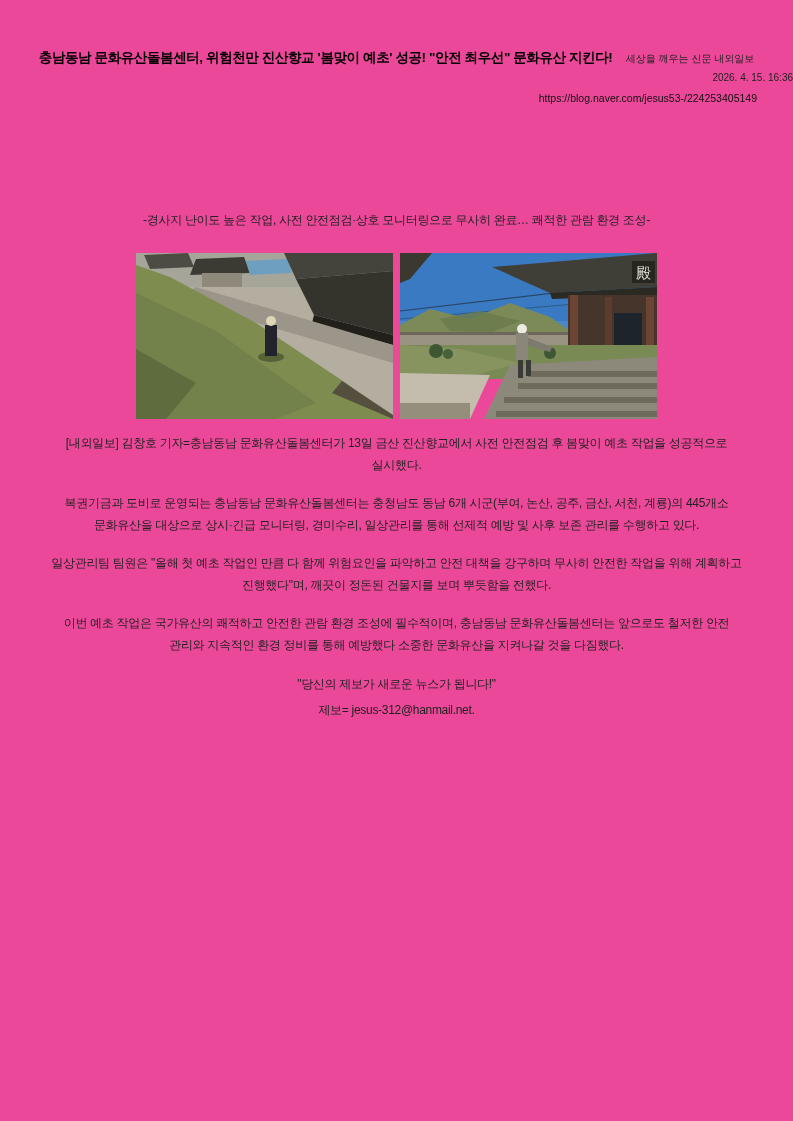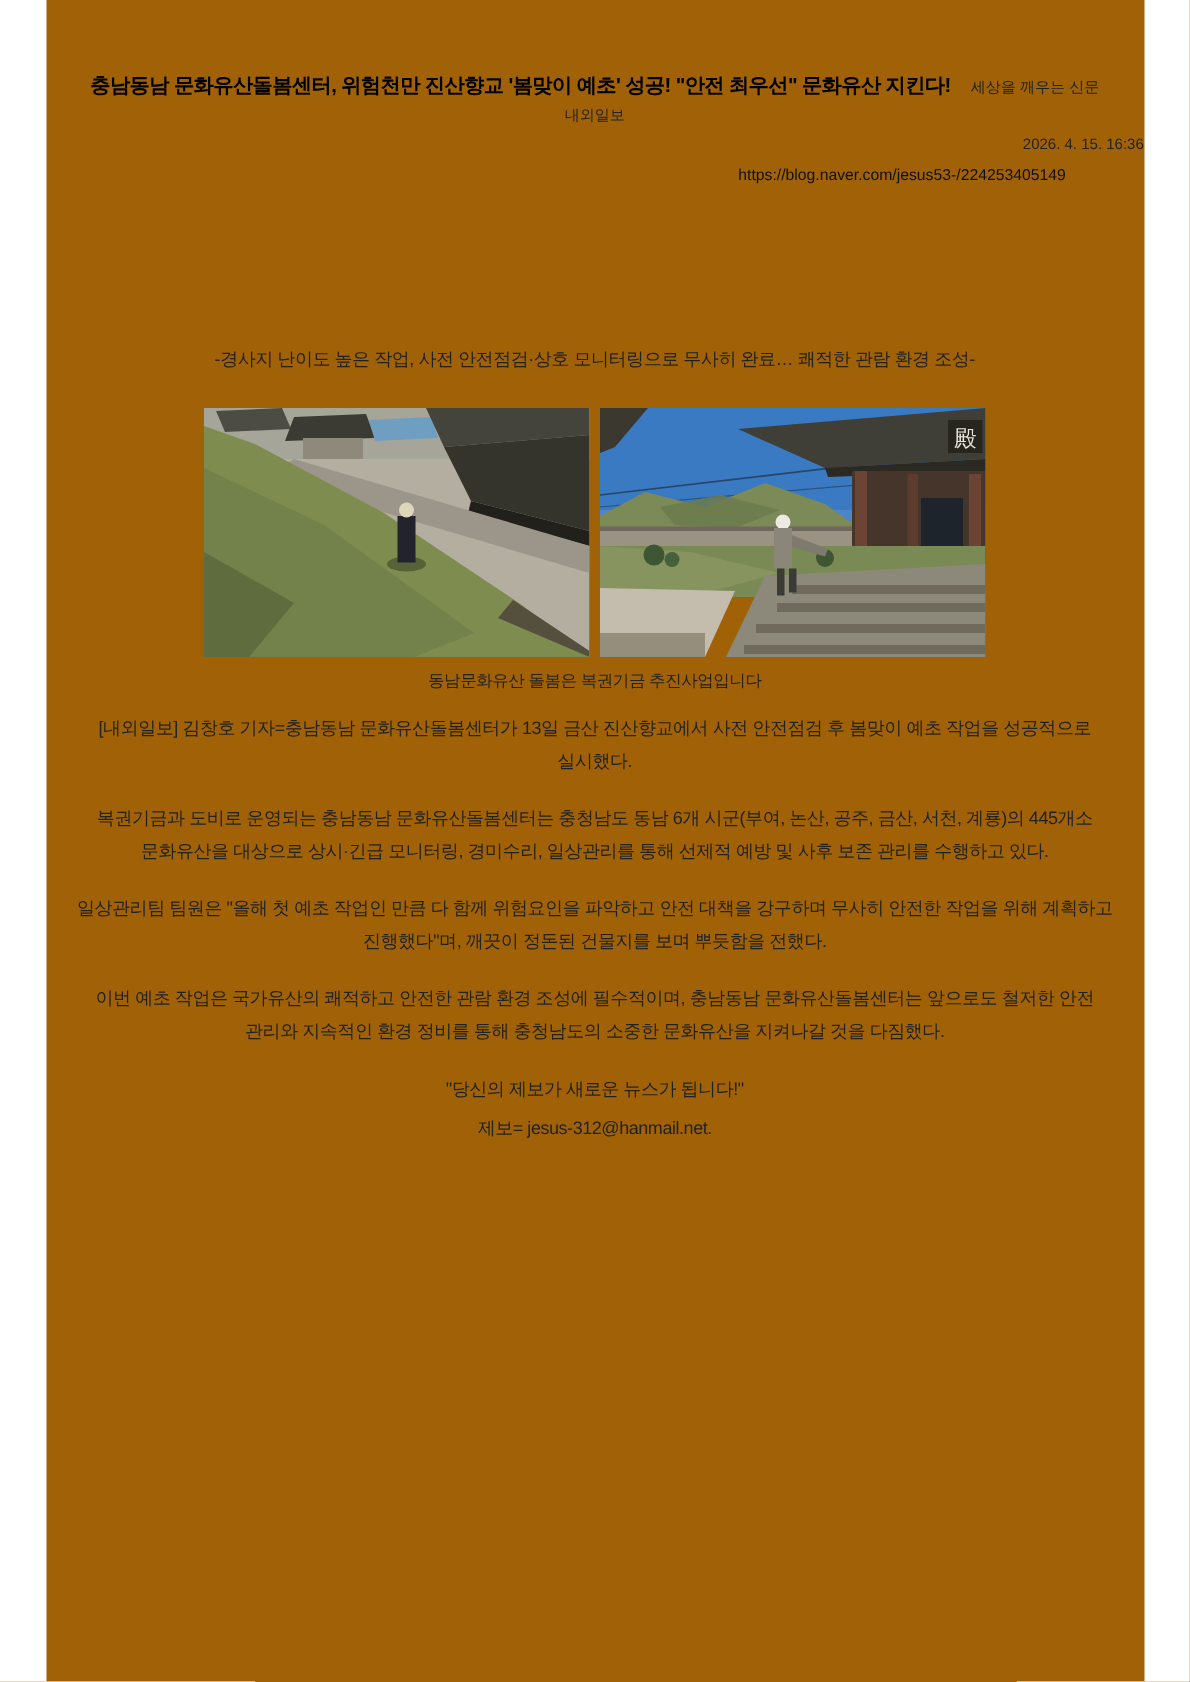--- a/index.html
+++ b/index.html
@@ -1,27 +1,27 @@
 <!DOCTYPE html>
 <html><head>
 <meta charset="utf-8">
 <style>
   html,body { margin:0; padding:0; background:#ffffff; }
   .page {
-    width:732px; height:1121px; margin:0 auto; position:relative;
-    background:#a16207; overflow:hidden;
+    width:793px; height:1121px; margin:0 auto; position:relative;
+    background:#ec4899; overflow:hidden;
     font-family:"Liberation Sans","DejaVu Sans",sans-serif;
     color:#1e1e1e;
   }
   .header { padding-top:48px; }
   .title-line { text-align:center; padding:0 26px; line-height:17px; }
   .title { font-weight:bold; font-size:13.5px; color:#000; letter-spacing:-0.4px; }
   .source { font-size:10px; color:#222; margin-left:9px; font-weight:normal; }
   .date-line { text-align:right; font-size:10px; color:#222; margin-top:5px; }
-  .url-line  { text-align:right; padding-right:52px; font-size:10.5px; color:#101010; margin-top:9px; }
+  .url-line  { text-align:right; padding-right:36px; font-size:10.5px; color:#101010; margin-top:9px; }
   .subtitle { margin-top:108px; text-align:center; font-size:12px; color:#222; letter-spacing:-0.3px; }
   .photos { display:flex; justify-content:center; gap:7px; margin-top:24px; }
   .photo { width:257px; height:166px; display:block; }
   .caption { text-align:center; font-size:11px; color:#222; margin-top:8px; letter-spacing:-0.3px; }
   .body { width:702px; margin:13px auto 0; }
   .body p {
     text-align:center; font-size:12px; line-height:22px;
     margin:0 0 16px; color:#222; letter-spacing:-0.3px; word-break:keep-all;
   }
   .footer { text-align:center; margin-top:20px; }
@@ -99,27 +99,26 @@
       <rect x="0" y="150" width="70" height="16" fill="#968e7c"></rect>
       <polygon points="126,84 152,94 150,99 126,92" fill="#7e7a6e"></polygon>
       <circle cx="122" cy="76" r="5" fill="#eceae2"></circle>
       <rect x="116" y="80" width="12" height="27" fill="#8b867a"></rect>
       <rect x="118" y="107" width="5" height="18" fill="#3a3a36"></rect>
       <rect x="126" y="107" width="5" height="16" fill="#3a3a36"></rect>
     </svg>
 
   </div>
 
-  <div class="caption">동남문화유산 돌봄은 복권기금 추진사업입니다</div>
 
   <div class="body">
     <p>[내외일보] 김창호 기자=충남동남 문화유산돌봄센터가 13일 금산 진산향교에서 사전 안전점검 후 봄맞이 예초 작업을 성공적으로 실시했다.</p>
     <p>복권기금과 도비로 운영되는 충남동남 문화유산돌봄센터는 충청남도 동남 6개 시군(부여, 논산, 공주, 금산, 서천, 계룡)의 445개소 문화유산을 대상으로 상시·긴급 모니터링, 경미수리, 일상관리를 통해 선제적 예방 및 사후 보존 관리를 수행하고 있다.</p>
     <p>일상관리팀 팀원은 "올해 첫 예초 작업인 만큼 다 함께 위험요인을 파악하고 안전 대책을 강구하며 무사히 안전한 작업을 위해 계획하고 진행했다"며, 깨끗이 정돈된 건물지를 보며 뿌듯함을 전했다.</p>
-    <p>이번 예초 작업은 국가유산의 쾌적하고 안전한 관람 환경 조성에 필수적이며, 충남동남 문화유산돌봄센터는 앞으로도 철저한 안전 관리와 지속적인 환경 정비를 통해 충청남도의 소중한 문화유산을 지켜나갈 것을 다짐했다.</p>
+    <p>이번 예초 작업은 국가유산의 쾌적하고 안전한 관람 환경 조성에 필수적이며, 충남동남 문화유산돌봄센터는 앞으로도 철저한 안전 관리와 지속적인 환경 정비를 통해 예방했다 소중한 문화유산을 지켜나갈 것을 다짐했다.</p>
   </div>
 
   <div class="footer">
     <p>"당신의 제보가 새로운 뉴스가 됩니다!"</p>
     <p>제보= jesus-312@hanmail.net.</p>
   </div>
 
 </div>
 
 </body></html>

